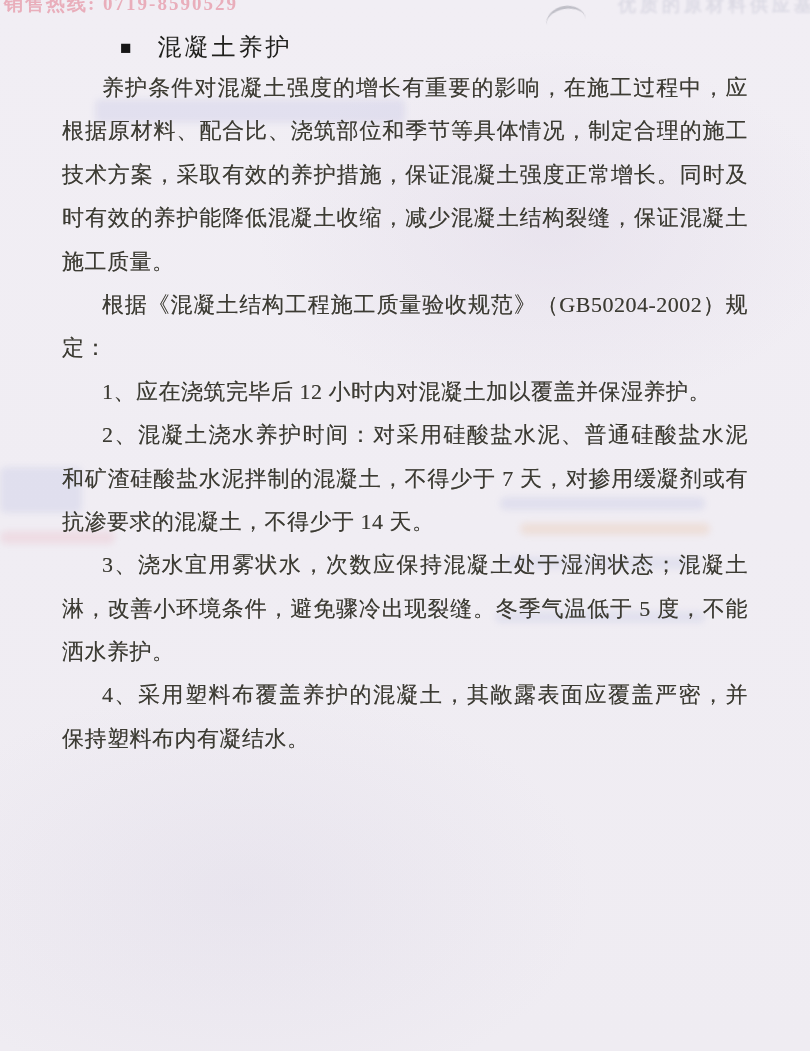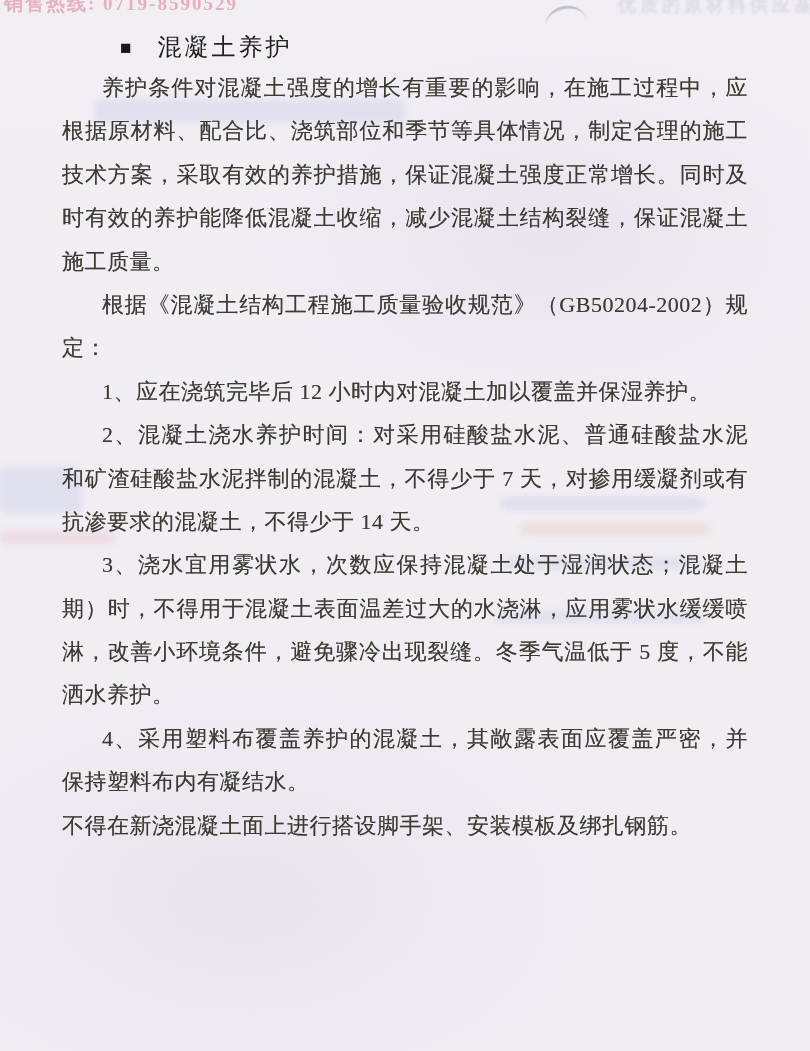--- a/index.html
+++ b/index.html
@@ -87,21 +87,19 @@
     <div class="line fill">技术方案，采取有效的养护措施，保证混凝土强度正常增长。同时及</div>
     <div class="line fill">时有效的养护能降低混凝土收缩，减少混凝土结构裂缝，保证混凝土</div>
     <div class="line end">施工质量。</div>
     <div class="line indent fill">根据《混凝土结构工程施工质量验收规范》（GB50204-2002）规</div>
     <div class="line end">定：</div>
     <div class="line indent end">1、应在浇筑完毕后 12 小时内对混凝土加以覆盖并保湿养护。</div>
     <div class="line indent fill">2、混凝土浇水养护时间：对采用硅酸盐水泥、普通硅酸盐水泥</div>
     <div class="line fill">和矿渣硅酸盐水泥拌制的混凝土，不得少于 7 天，对掺用缓凝剂或有</div>
     <div class="line end">抗渗要求的混凝土，不得少于 14 天。</div>
     <div class="line indent fill">3、浇水宜用雾状水，次数应保持混凝土处于湿润状态；混凝土</div>
-    <div class="line fill">期）时，不得用于混凝土表面温差过大的水浇淋，应用雾状水缓缓喷</div>
     <div class="line fill">淋，改善小环境条件，避免骤冷出现裂缝。冬季气温低于 5 度，不能</div>
     <div class="line end">洒水养护。</div>
     <div class="line indent fill">4、采用塑料布覆盖养护的混凝土，其敞露表面应覆盖严密，并</div>
     <div class="line end">保持塑料布内有凝结水。</div>
-    <div class="line end">不得在新浇混凝土面上进行搭设脚手架、安装模板及绑扎钢筋。</div>
   </div>
 
 </div>
 
 </body></html>

